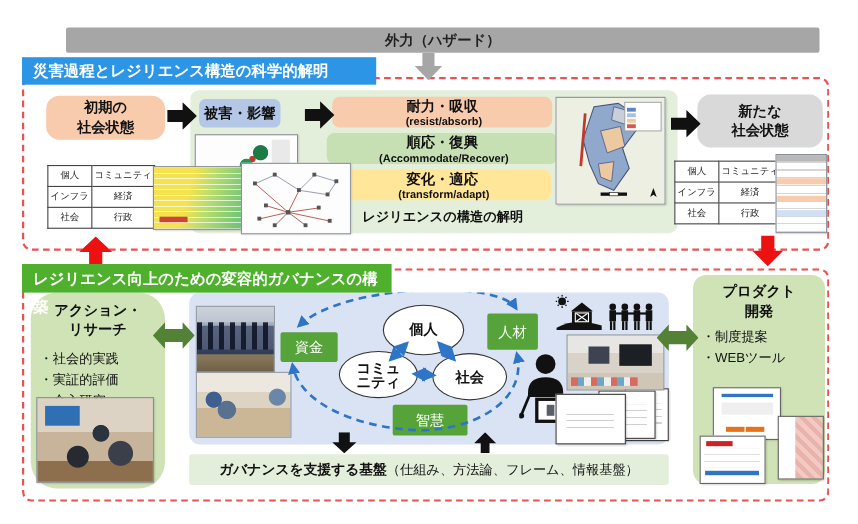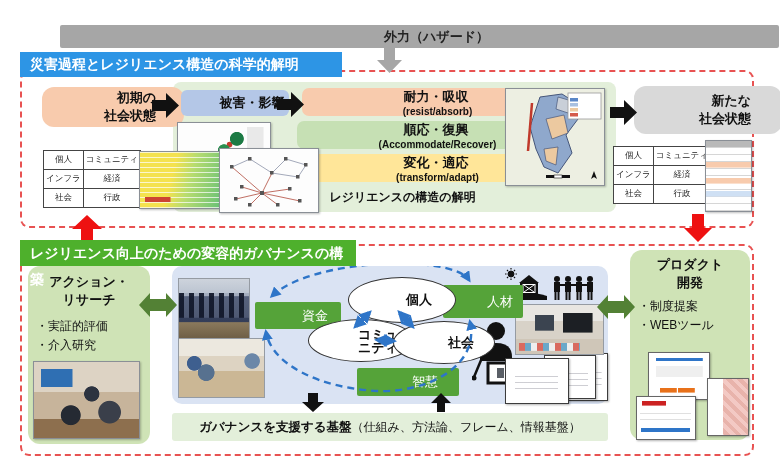--- a/index.html
+++ b/index.html
@@ -1,19 +1,19 @@
 <!DOCTYPE html>
 <html><head>
 <meta charset="utf-8">
 <style>
   html,body{margin:0;padding:0;background:#fff;}
   body{font-family:"Liberation Sans","DejaVu Sans",sans-serif;color:#111;}
   .canvas{position:relative;width:780px;height:476px;background:#fff;overflow:hidden;}
   .abs{position:absolute;}
-  .flexc{display:flex;align-items:center;justify-content:center;text-align:right;padding-left:34px;}
+  .flexc{display:flex;align-items:center;justify-content:center;text-align:center;}
   .preline{white-space:pre-line;}
 
   
   .hazard-bar{left:60px;top:25px;width:685px;height:23px;background:#a6a6a6;border-radius:2px;
               font-size:13px;font-weight:bold;color:#222;}
   
   .sec{border:2px dashed #e85252;border-radius:9px;box-sizing:border-box;background:#fff;}
   .sec-top{left:20px;top:70px;width:734px;height:158px;}
   .sec-bottom{left:20px;top:244px;width:734px;height:212px;}
 
@@ -64,21 +64,21 @@
      background:
        linear-gradient(#b9b9b9 0 0) 0 0/100% 9% no-repeat,
        linear-gradient(#f8cbad 0 0) 0 32%/100% 8% no-repeat,
        linear-gradient(#f8cbad 0 0) 0 58%/100% 8% no-repeat,
        linear-gradient(#cfe0f4 0 0) 0 78%/100% 8% no-repeat,
        repeating-linear-gradient(180deg, transparent 0 6px, rgba(0,0,0,.16) 6px 7px),
        #fff;}
 
   
   .action-box,.product-box{background:#cfe3b6;border-radius:12px;z-index:2;}
-  .action-box{left:28px;top:266px;width:122px;height:178px;}
+  .action-box{left:28px;top:266px;width:122px;height:178px;border-radius:24px;}
   .product-box{left:630px;top:250px;width:120px;height:190px;}
   .panel-title{font-size:13px;font-weight:bold;text-align:center;width:100%;}
   .bullets{font-size:12px;line-height:19px;color:#111;}
   .blue-panel{left:172px;top:266px;width:436px;height:138px;background:#dae3f3;border-radius:10px;z-index:1;}
   .resource-box{background:#55a339;color:#fff;font-weight:normal;font-size:13px;border-radius:2px;z-index:4;}
   .actor{background:#fff;border:1.5px solid #333;border-radius:50%;font-weight:bold;z-index:4;}
   .photo{border:1px solid #959ba3;z-index:3;}
   .group-photo{left:6px;top:12px;width:70px;height:59px;
      background:
        repeating-linear-gradient(90deg, rgba(20,26,44,.95) 0 5px, rgba(125,135,160,.35) 5px 10px) 0 40%/100% 42% no-repeat,
@@ -278,20 +278,21 @@
     <polygon points="8,0 20,0 20,14 28,14 14,28 0,14 8,14" fill="#ee1111"></polygon>
   </svg>
 
   <div class="abs sec sec-bottom"></div>
   <div class="abs gov-header">レジリエンス向上のための変容的ガバナンスの構築</div>
 
   <div class="abs action-box">
     <div class="panel-title preline" style="margin-top:7px;">アクション・
 リサーチ</div>
     <div class="bullets" style="margin:8px 0 0 8px;">
+      <div>・社会的実践</div>
       <div>・実証的評価</div>
       <div>・介入研究</div>
     </div>
   </div>
   <div class="workshop-photo thumb"></div>
 
   <svg class="icon" style="left:139px;top:293px;" width="38" height="24" viewBox="0 0 38 24">
     <polygon points="11,0 11,6 27,6 27,0 38,12 27,24 27,18 11,18 11,24 0,12" fill="#538135"></polygon>
   </svg>
 

